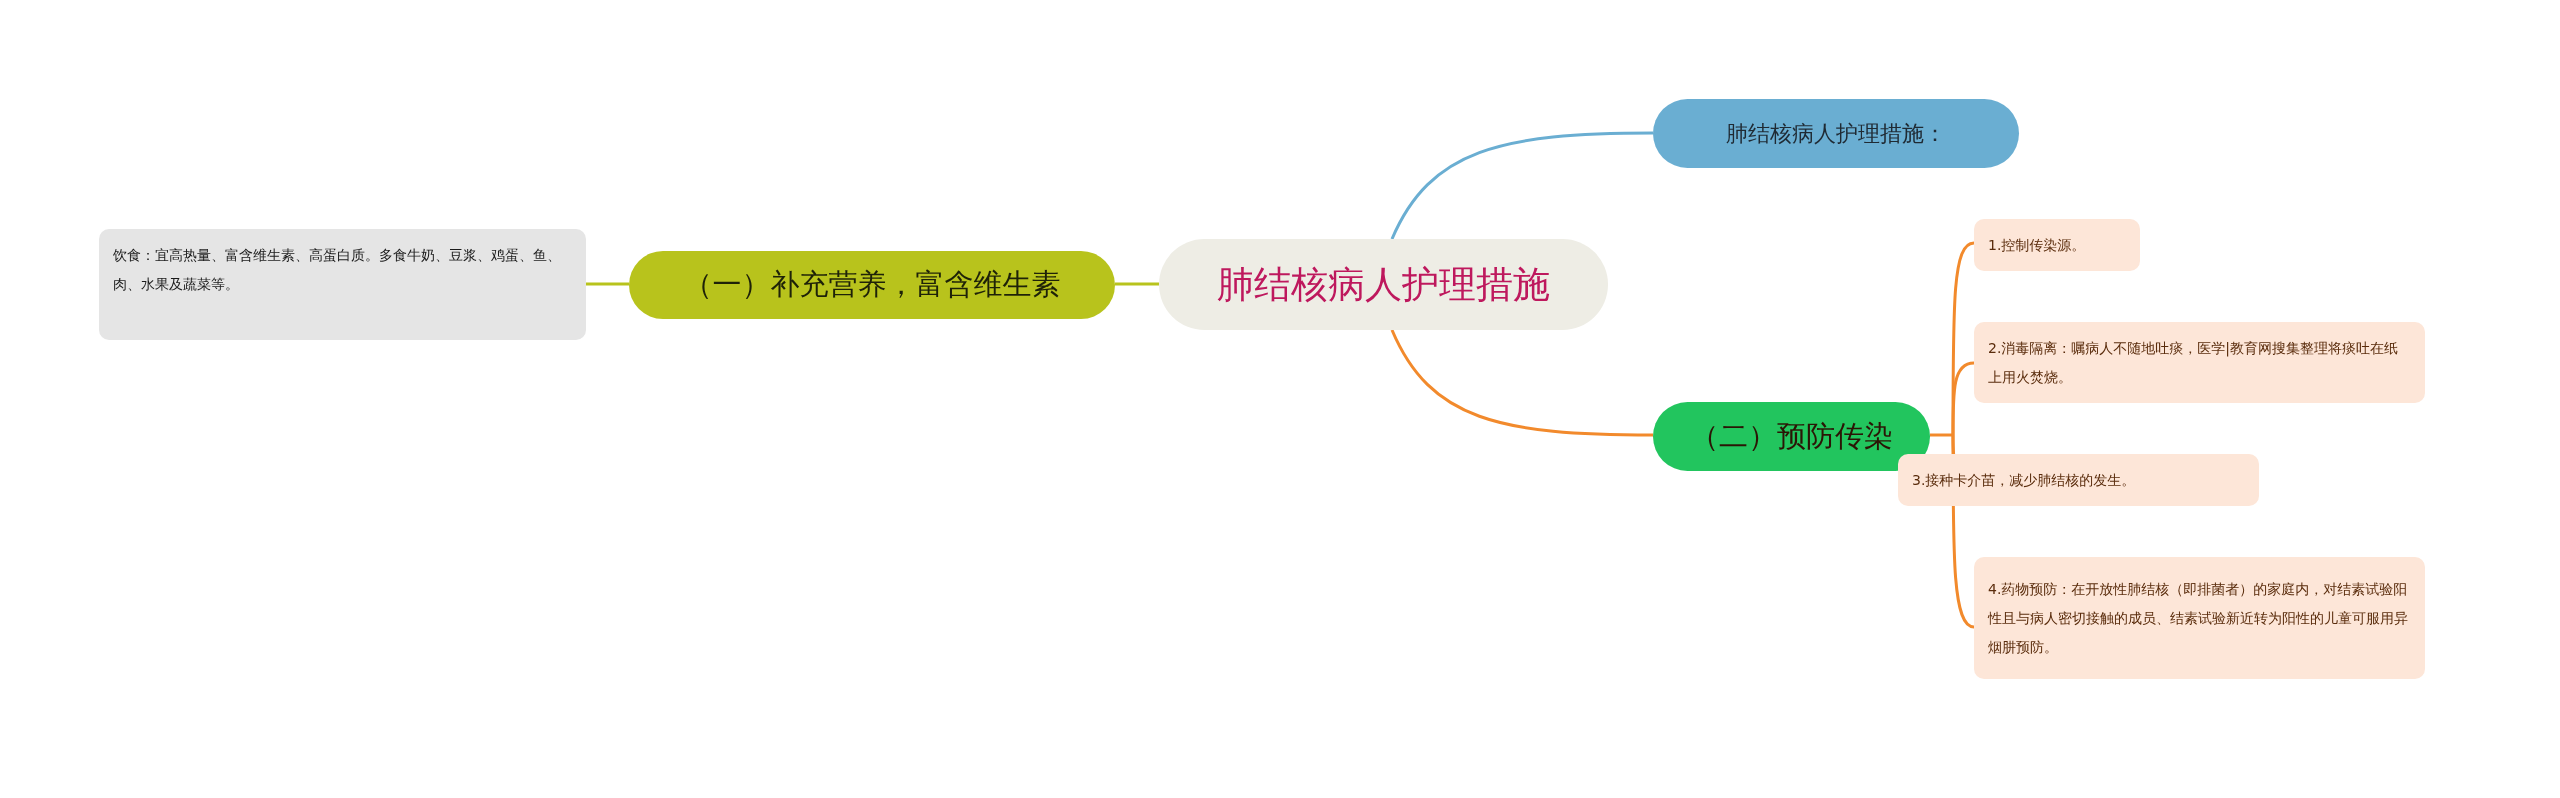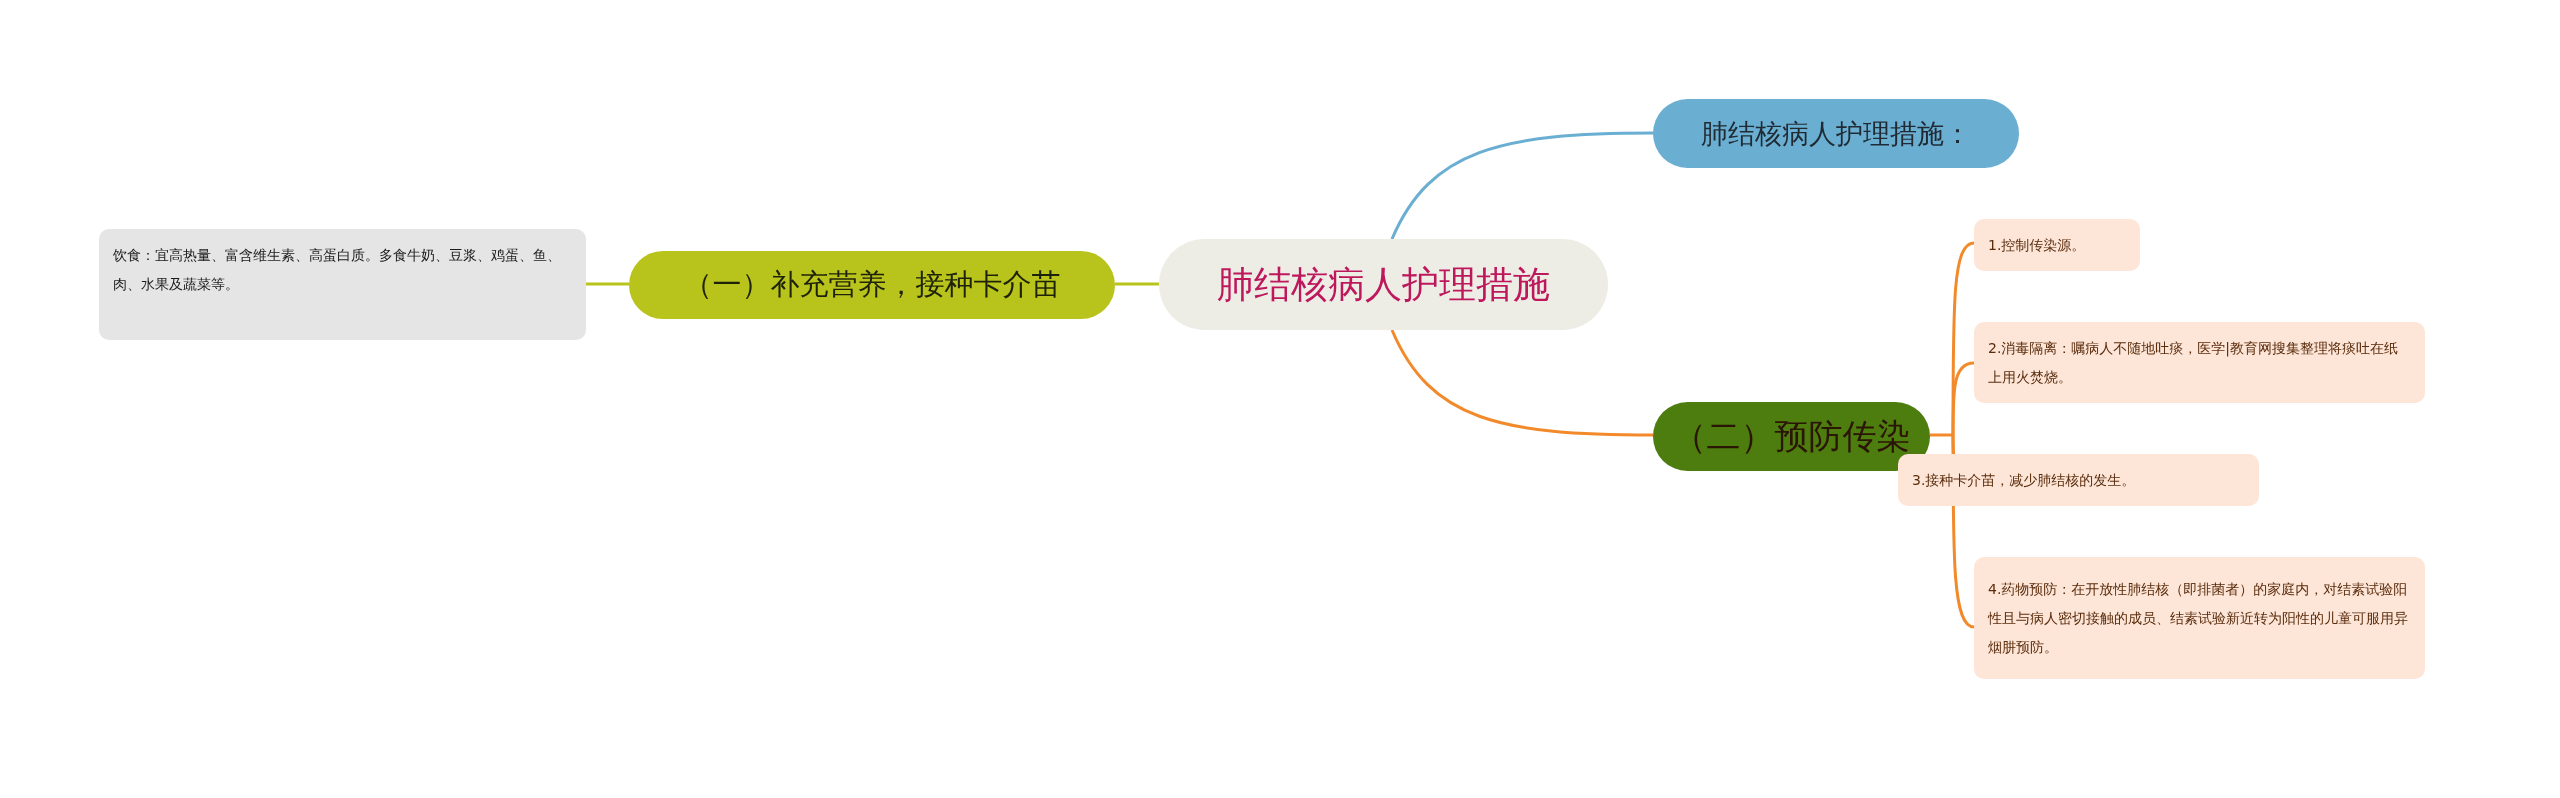--- a/index.html
+++ b/index.html
@@ -4,25 +4,25 @@
   <style>
     html, body { margin: 0; padding: 0; background: #ffffff; }
     body { width: 2560px; height: 798px; position: relative; overflow: hidden;
            font-family: "DejaVu Sans", "Liberation Sans", sans-serif; }
     svg.links { position: absolute; left: 0; top: 0; width: 2560px; height: 798px; pointer-events: none; }
     .node { position: absolute; box-sizing: border-box; display: flex; align-items: center; }
     .pill { justify-content: center; white-space: nowrap; }
     .center { left: 1159px; top: 239px; width: 449px; height: 91px; border-radius: 46px;
               background: #eeede5; color: #be185d; font-size: 37px; }
     .blue { left: 1653px; top: 99px; width: 366px; height: 69px; border-radius: 35px;
-            background: #6aaed2; color: #1f2a33; font-size: 27px; }
+            background: #6aaed2; color: #1f2a33; font-size: 22px; }
     .green { left: 629px; top: 251px; width: 486px; height: 68px; border-radius: 34px;
              background: #b8c31c; color: #1e2208; font-size: 29px; }
     .orange { left: 1653px; top: 402px; width: 277px; height: 69px; border-radius: 35px;
-              background: #4d7c0f; color: #2b1505; font-size: 34px; }
+              background: #22c55e; color: #2b1505; font-size: 29px; }
     .leaf { border-radius: 10px; padding: 8px 14px; font-size: 14px; line-height: 29px; }
     .leaf-green { left: 99px; top: 229px; width: 487px; height: 111px; background: #e5e5e5; color: #1a1a1a;
                   align-items: flex-start; padding-top: 12px; }
     .leaf-orange { background: #fde6d8; color: #5a2c0c; }
     .l1 { left: 1974px; top: 219px; width: 166px; height: 52px; }
     .l2 { left: 1974px; top: 322px; width: 451px; height: 81px; }
     .l3 { left: 1898px; top: 454px; width: 361px; height: 52px; }
     .l4 { left: 1974px; top: 557px; width: 451px; height: 122px; }
     .leaf span { display: block; }
   </style>
@@ -52,21 +52,21 @@
 
 <div class="node pill blue">
   <span>肺结核病人护理措施：</span>
 </div>
 
 <div class="node pill orange">
   <span>（二）预防传染</span>
 </div>
 
 <div class="node pill green">
-  <span>（一）补充营养，接种卡介苗</span>
+  <span>（一）补充营养，富含维生素</span>
 </div>
 
 <div class="node leaf leaf-green">
   <span>饮食：宜高热量、富含维生素、高蛋白质。多食牛奶、豆浆、鸡蛋、鱼、肉、水果及蔬菜等。</span>
 </div>
 
 <div class="node leaf leaf-orange l1">
   <span>1.控制传染源。</span>
 </div>
 

